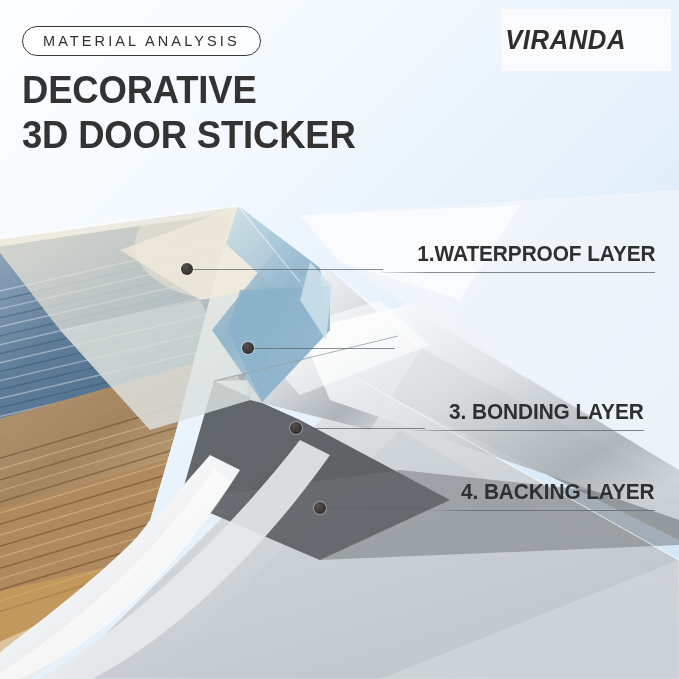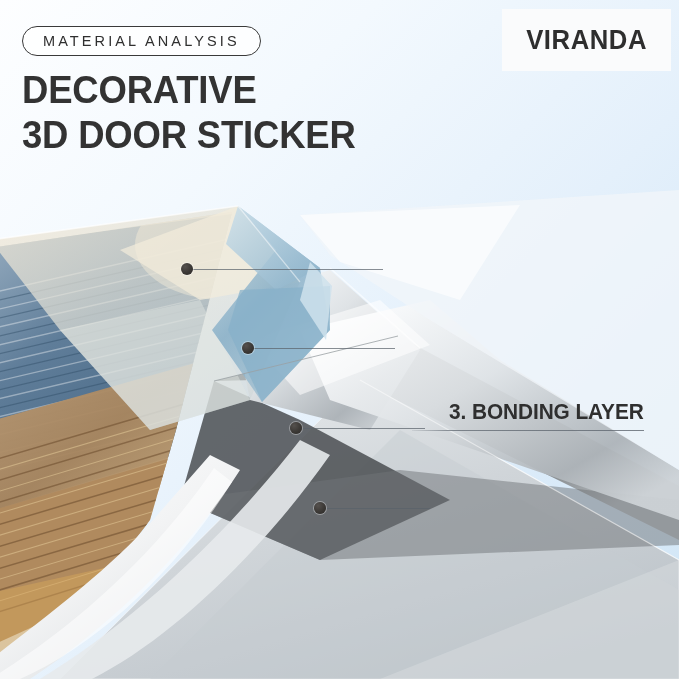--- a/index.html
+++ b/index.html
@@ -32,21 +32,21 @@
     font-weight:bold;color:#333333;
     letter-spacing:-0.2px;
     transform:scaleX(.96);transform-origin:left top;
     white-space:nowrap;
   }
   #headline .l2{display:block;}
 
   #logo-box{
     position:absolute;left:502px;top:9px;width:169px;height:62px;
     background:#fafbfc;
-    display:flex;align-items:center;justify-content:center;
+    display:flex;align-items:center;font-style:italic;
   }
   #logo-text{
     font-size:27px;font-weight:bold;color:#2e2e2e;
     letter-spacing:.6px;transform:scaleX(.95);
   }
 
   
   #art{position:absolute;left:0;top:0;width:679px;height:679px;}
 
   
@@ -263,27 +263,35 @@
 
   <div id="headline">
     <span class="l1">DECORATIVE</span>
     <span class="l2">3D DOOR STICKER</span>
   </div>
 
   <div id="logo-box">
     <span id="logo-text">VIRANDA</span>
   </div>
 
+  <div class="callout" style="left:381px;top:240px;width:274px;height:33px;">
+    <span class="txt">1.WATERPROOF LAYER</span>
+    <span class="rule"></span>
+  </div>
 
 
   <div class="callout" style="left:412px;top:398px;width:232px;height:33px;">
     <span class="txt">3. BONDING LAYER</span>
     <span class="rule"></span>
   </div>
 
+  <div class="callout" style="left:428px;top:478px;width:227px;height:33px;">
+    <span class="txt">4. BACKING LAYER</span>
+    <span class="rule"></span>
+  </div>
 
   <span class="leader" style="left:187px;top:269px;width:196px;"></span>
   <span class="dot" style="left:181px;top:263px;"></span>
 
   <span class="leader" style="left:248px;top:348px;width:147px;"></span>
   <span class="dot" style="left:242px;top:342px;"></span>
 
   <span class="leader" style="left:296px;top:428px;width:129px;"></span>
   <span class="dot" style="left:290px;top:422px;"></span>
 

